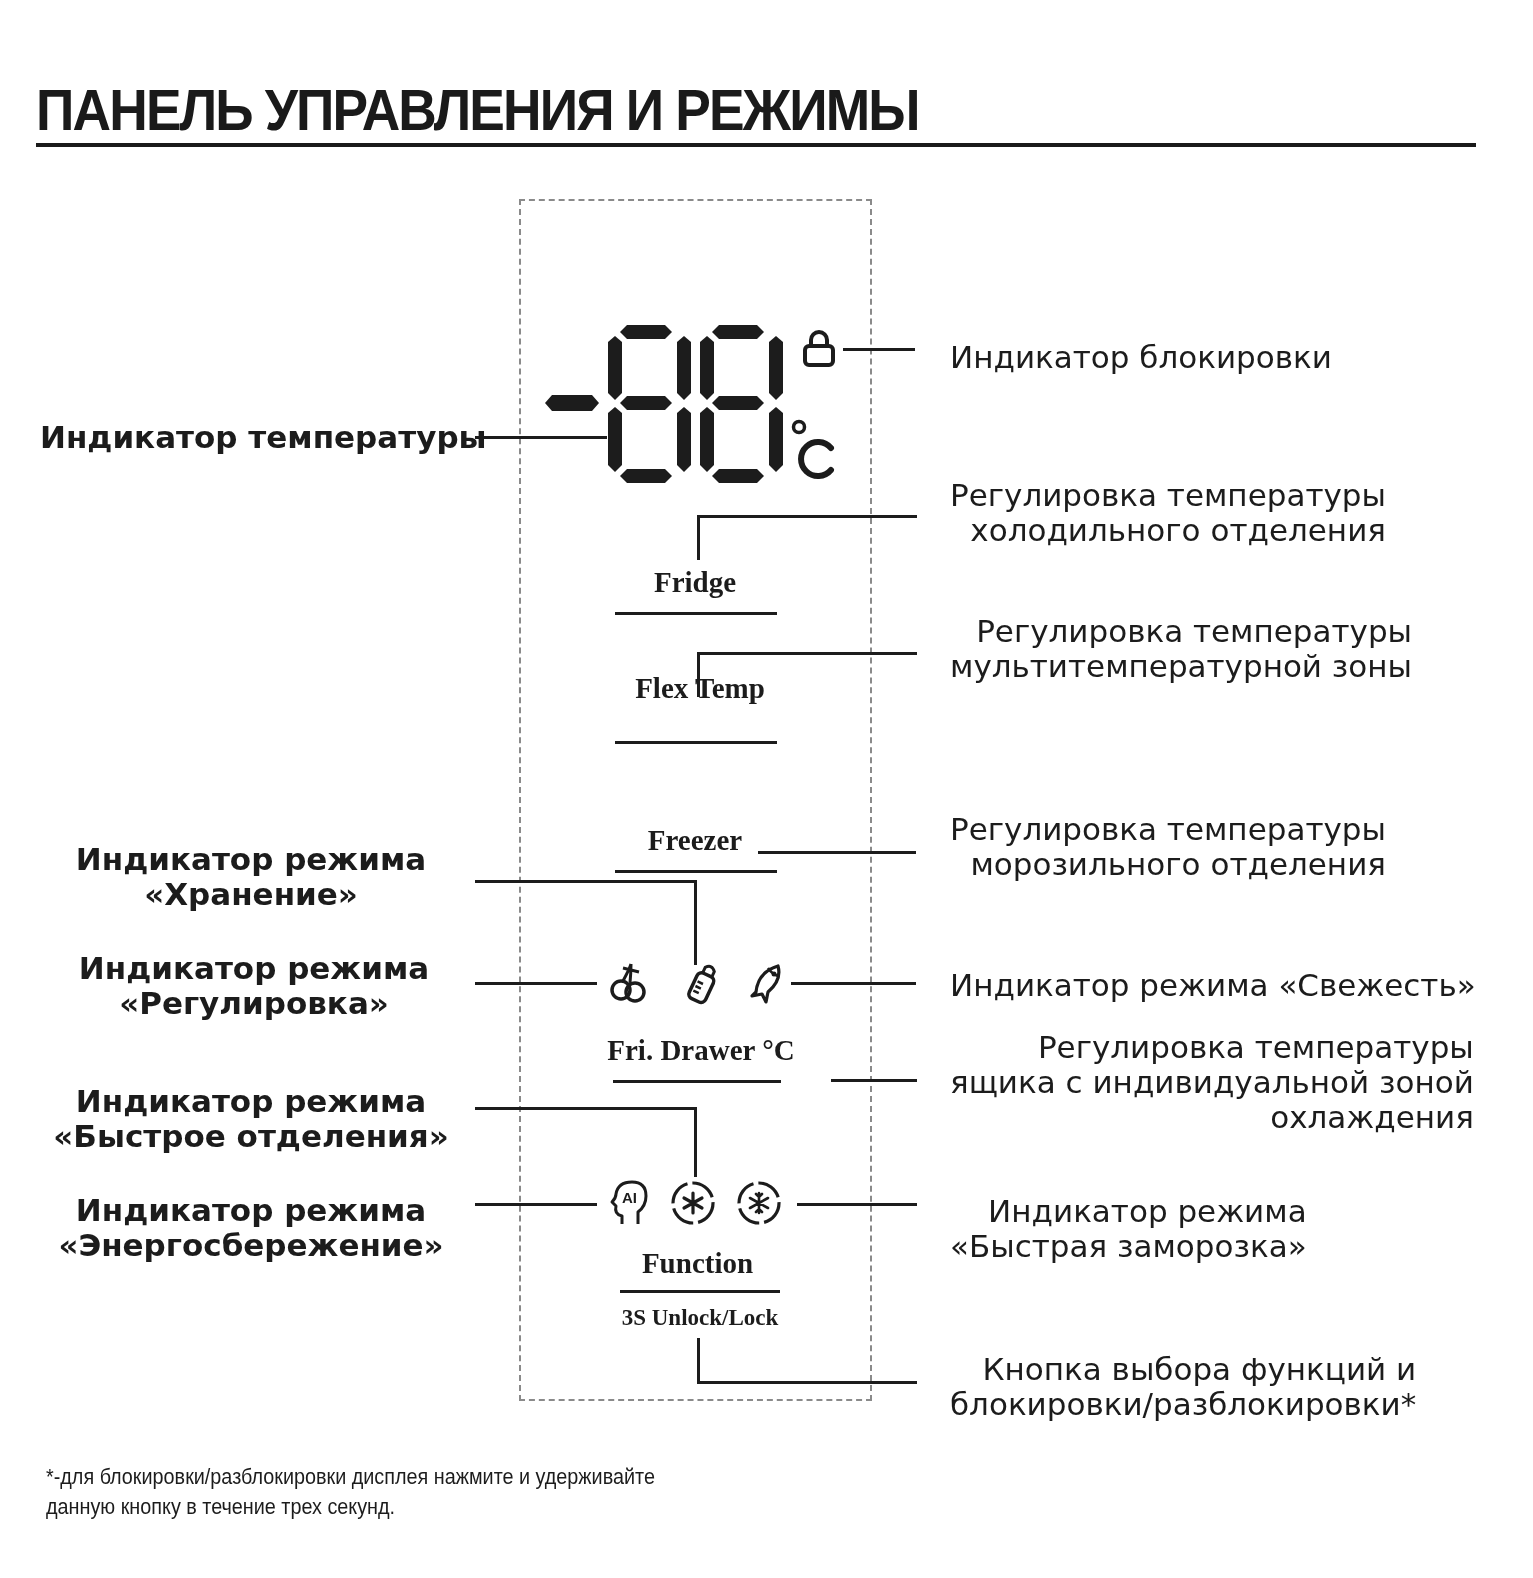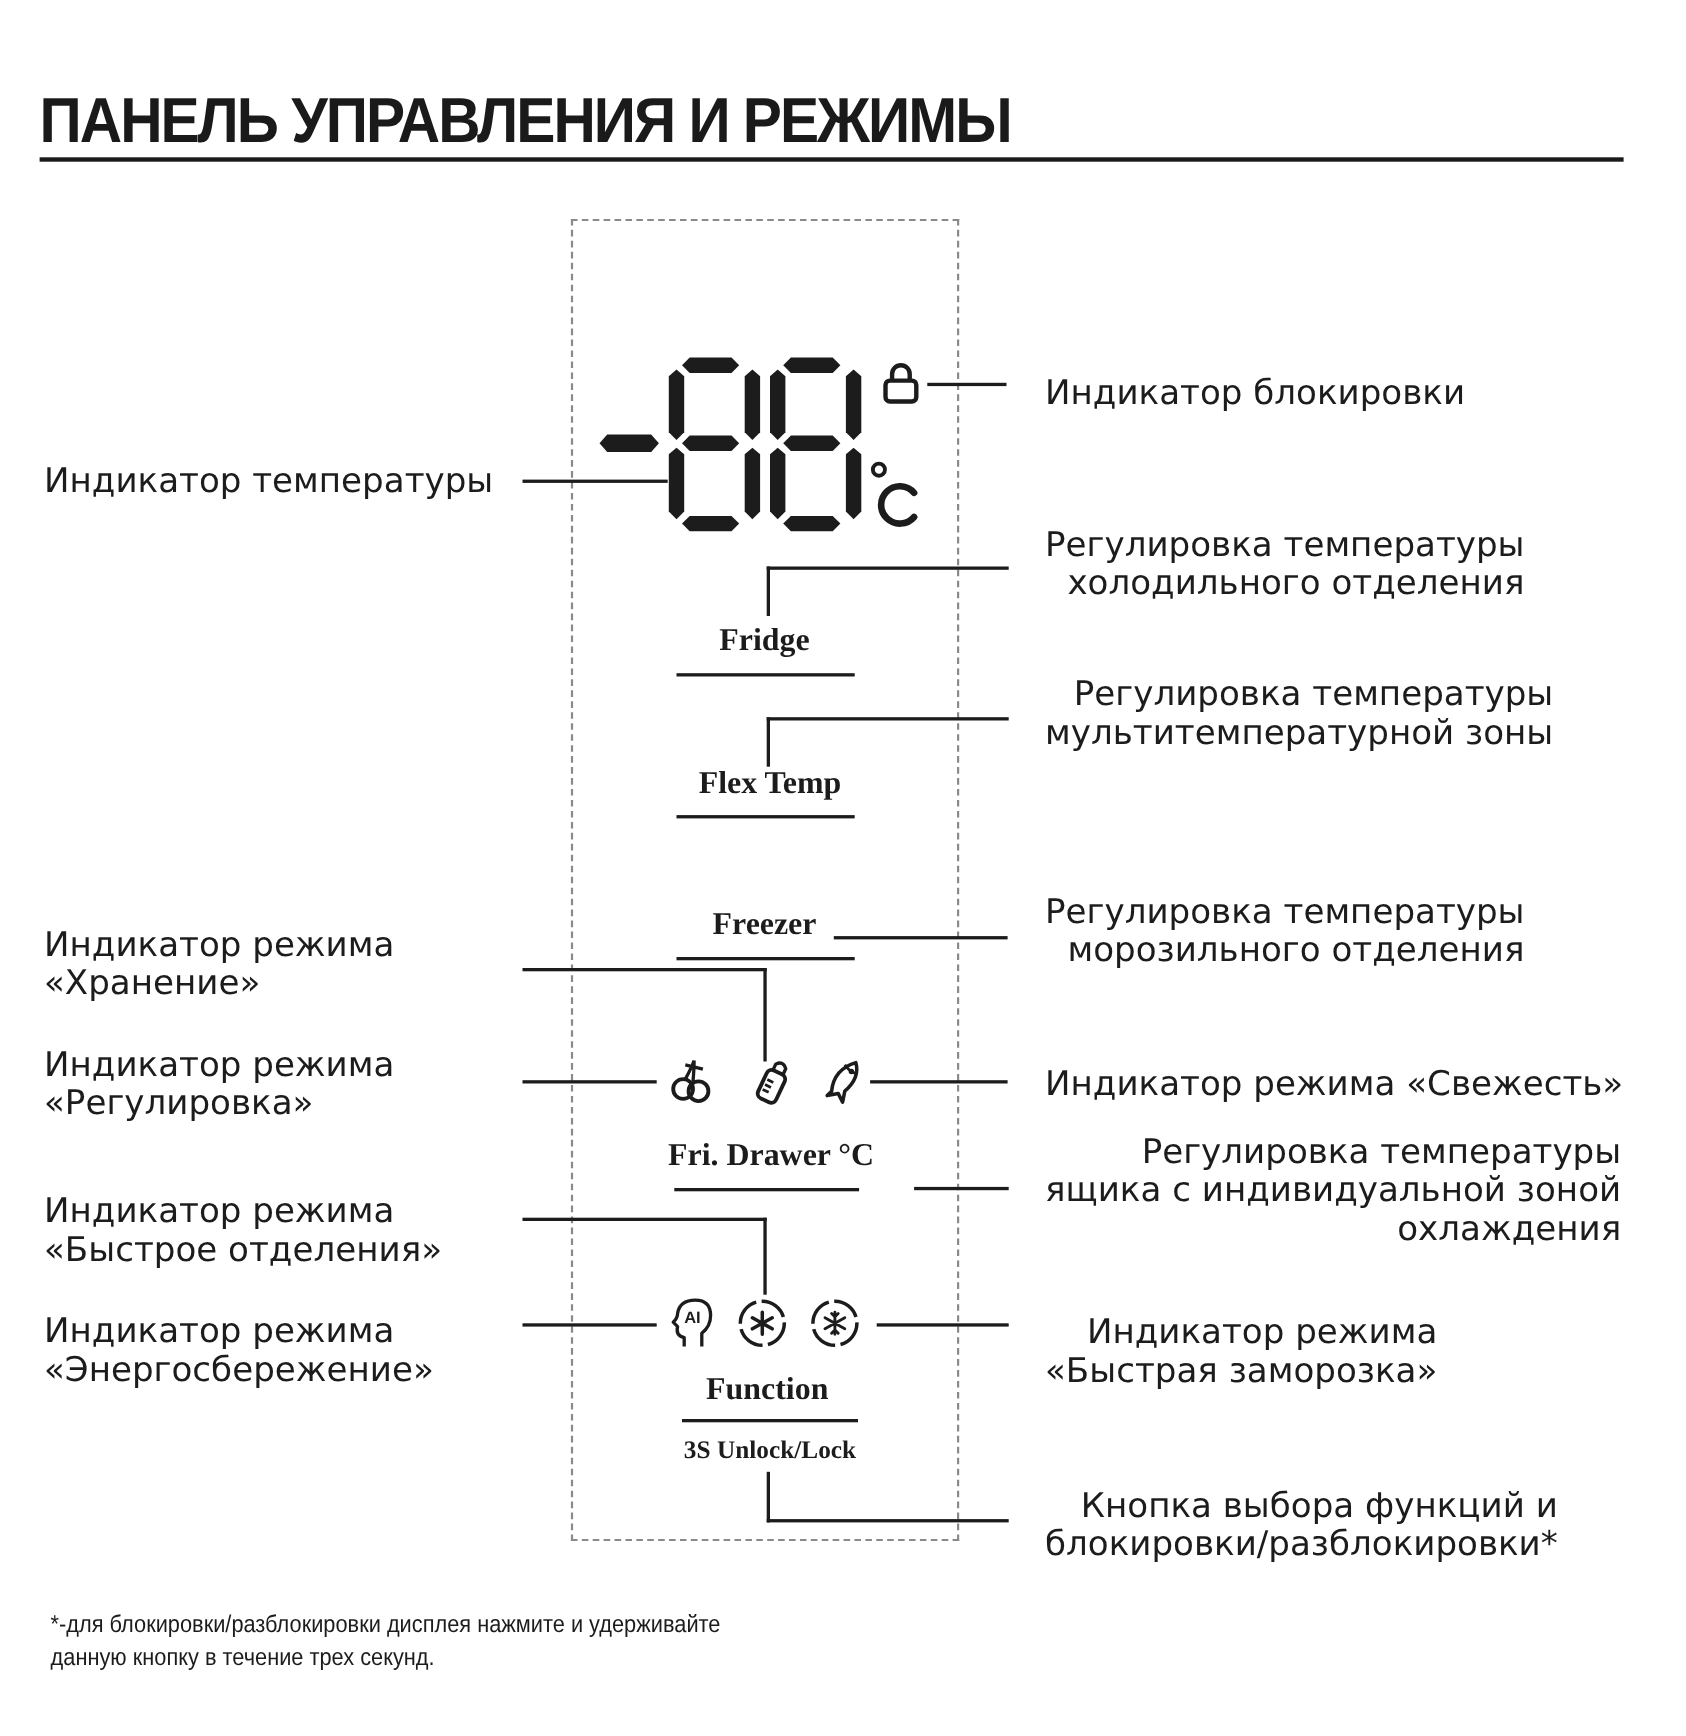--- a/index.html
+++ b/index.html
@@ -5,21 +5,21 @@
   html, body { margin: 0; padding: 0; background: #ffffff; }
   body { width: 1533px; height: 1578px; position: relative; overflow: hidden; color: #1c1c1c;
          font-family: "DejaVu Sans", sans-serif; }
   .abs { position: absolute; }
   .title { left: 36px; top: 76px; font-family: "Liberation Sans", sans-serif; font-weight: bold;
            font-size: 58px; letter-spacing: -2px; color: #1a1a1a; transform: scaleX(0.92); transform-origin: left top; white-space: nowrap; }
   .title-rule { left: 36px; top: 143px; width: 1440px; height: 4px; background: #1a1a1a; }
   .panel { left: 519px; top: 199px; width: 353px; height: 1202px; border: 2px dashed #8a8a8a; box-sizing: border-box; }
   .callout { font-family: "DejaVu Sans", sans-serif; font-size: 31px; line-height: 35px; color: #1c1c1c; white-space: nowrap; }
   .right { text-align: right; margin-left: 16px; }
-  .left { text-align: left; }
+  .left { text-align: center; font-weight: bold; }
   .btn-label { font-family: Liberation Serif, serif; font-weight: bold; font-size: 29px; color: #1c1c1c;
                text-align: center; white-space: nowrap; }
   .btn-rule { height: 3px; background: #1c1c1c; }
   .line { background: #1c1c1c; }
   .footnote { left: 46px; top: 1462px; font-family: "Liberation Sans", sans-serif; font-size: 22px; line-height: 30px; color: #1c1c1c; transform: scaleX(0.9); transform-origin: left top; white-space: nowrap; }
   svg { overflow: visible; }
 </style>
 </head>
 <body>
 
@@ -71,21 +71,21 @@
 
 <div class="abs btn-label" style="left:615px;top:566px;width:160px;">Fridge</div>
 <div class="abs btn-rule" style="left:615px;top:612px;width:162px;"></div>
 <div class="abs line" style="left:697px;top:515px;width:3px;height:45px;"></div>
 <div class="abs line" style="left:697px;top:515px;width:220px;height:3px;"></div>
 <div class="abs callout right" style="left:934px;top:478px;">
   <div>Регулировка температуры</div>
   <div>холодильного отделения</div>
 </div>
 
-<div class="abs btn-label" style="left:600px;top:696px;width:200px;text-align:center;">Flex Temp</div>
+<div class="abs btn-label" style="left:600px;top:672px;width:200px;text-align:center;">Flex Temp</div>
 <div class="abs btn-rule" style="left:615px;top:741px;width:162px;"></div>
 <div class="abs line" style="left:697px;top:652px;width:3px;height:45px;"></div>
 <div class="abs line" style="left:697px;top:652px;width:220px;height:3px;"></div>
 <div class="abs callout right" style="left:934px;top:614px;">
   <div>Регулировка температуры</div>
   <div>мультитемпературной зоны</div>
 </div>
 
 <div class="abs btn-label" style="left:615px;top:824px;width:160px;">Freezer</div>
 <div class="abs btn-rule" style="left:615px;top:870px;width:162px;"></div>

